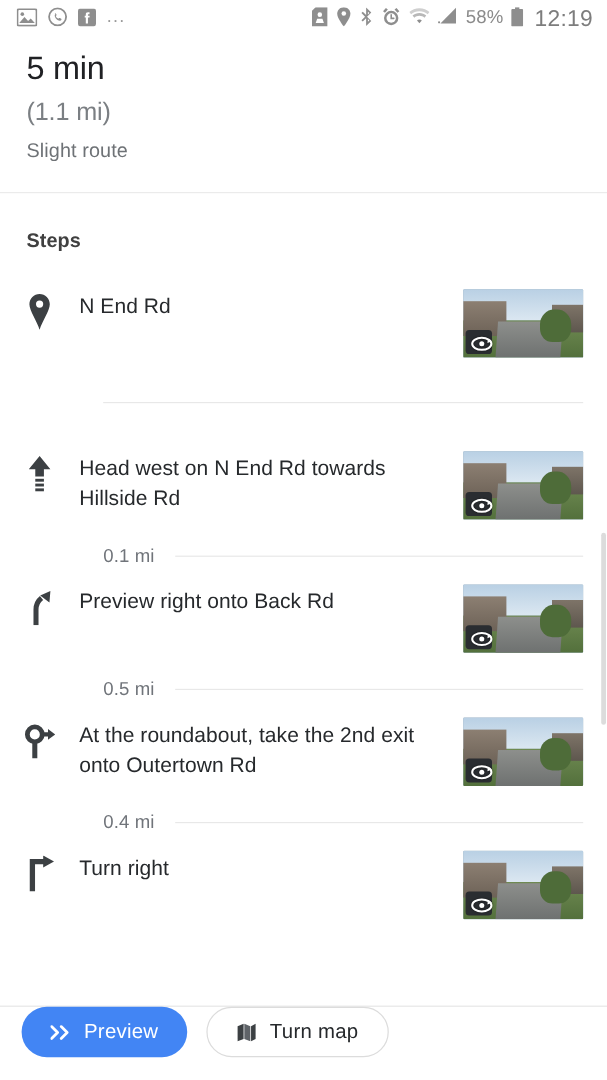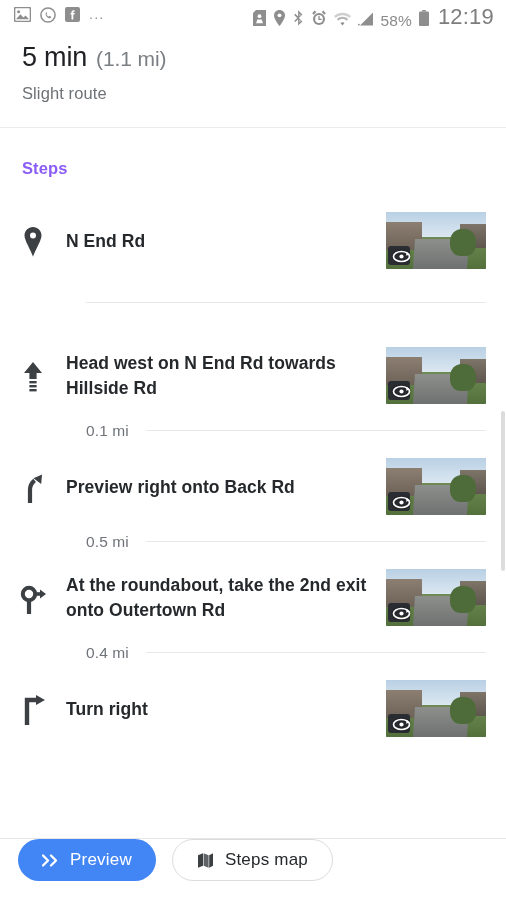--- a/index.html
+++ b/index.html
@@ -13,45 +13,44 @@
   .phone { position: relative; width: 506px; height: 900px; background:#fff; }
 
   
   .statusbar{
     height: 33px; width:100%;
     display:flex; align-items:center;
     padding: 0 12px 0 14px;
     color:#8e8e8e;
   }
   .sb-left{ display:flex; align-items:center; gap:9px; }
-  .sb-right{ margin-left:auto; display:flex; align-items:flex-end; gap:7px; }
+  .sb-right{ margin-left:auto; display:flex; align-items:flex-start; gap:7px; }
   .sb-ico{ display:block; }
   .sb-dots{ font-size:15px; letter-spacing:1px; color:#9a9a9a; line-height:10px; padding-bottom:5px;}
   .sb-pct{ font-size:15.5px; color:#8b8b8b; letter-spacing:.1px; }
-  .sb-time{ font-size:22px; color:#7d7d7d; letter-spacing:.2px; margin-left:2px;}
+  .sb-time{ font-size:19px; color:#7d7d7d; letter-spacing:.2px; margin-left:2px;}
 
   
   .header{ padding: 9px 22px 0 22px; }
-  .eta-line{ display:flex; align-items:baseline; gap:9px; }
+  .eta-line{ display:flex; align-items:baseline; gap:9px;flex-direction:column; }
   .eta-main{ font-size:27px; color:#202124; letter-spacing:-.2px; }
   .eta-dist{ font-size:21px; color:#7b7f83; letter-spacing:-.1px; }
   .eta-sub{ font-size:16.5px; color:#6e7276; margin-top:11px; letter-spacing:.1px;}
   .hdr-rule{ margin-top:24px; height:1px; background:#ebebeb; width:100%; }
 
   
-  .steps-title{ font-size:16.5px; font-weight:bold; color:#8b5cf6; padding:31px 0 0 22px; letter-spacing:.1px;}
+  .steps-title{ font-size:16.5px; font-weight:bold; color:#404040; padding:31px 0 0 22px; letter-spacing:.1px;}
 
   .scroll-area{ position:relative; }
 
   .step{
-    display:flex; align-items:center;
+    display:flex; align-items:flex-start;
     padding: 0 20px 0 0;
     min-height: 64px;
     position:relative;
-    font-weight:bold;
   }
   .step-icon{
     width:66px; min-width:66px;
     display:flex; justify-content:center; align-items:center;
     padding-top:4px;
   }
   .step-text{
     flex:1;
     font-size:17.5px; line-height:25px;
     color:#26292c; letter-spacing:.05px;
@@ -377,17 +376,17 @@
       <span>Preview</span>
     </div>
     <div class="btn btn-outline">
       <span>
         <svg width="17" height="17" viewBox="0 0 17 17">
             <path d="M1 3.2 6 1.2v12.6L1 15.8z" fill="#3c4043"></path>
             <path d="M6.6 1.2 11.6 3.2v12.6L6.6 13.8z" fill="#5f6368"></path>
             <path d="M12.2 3.2 16 1.2v12.6l-3.8 2z" fill="#3c4043"></path>
           </svg>
       </span>
-      <span>Steps map</span>
+      <span>Turn map</span>
     </div>
   </div>
 
 </div>
 
 </body></html>

